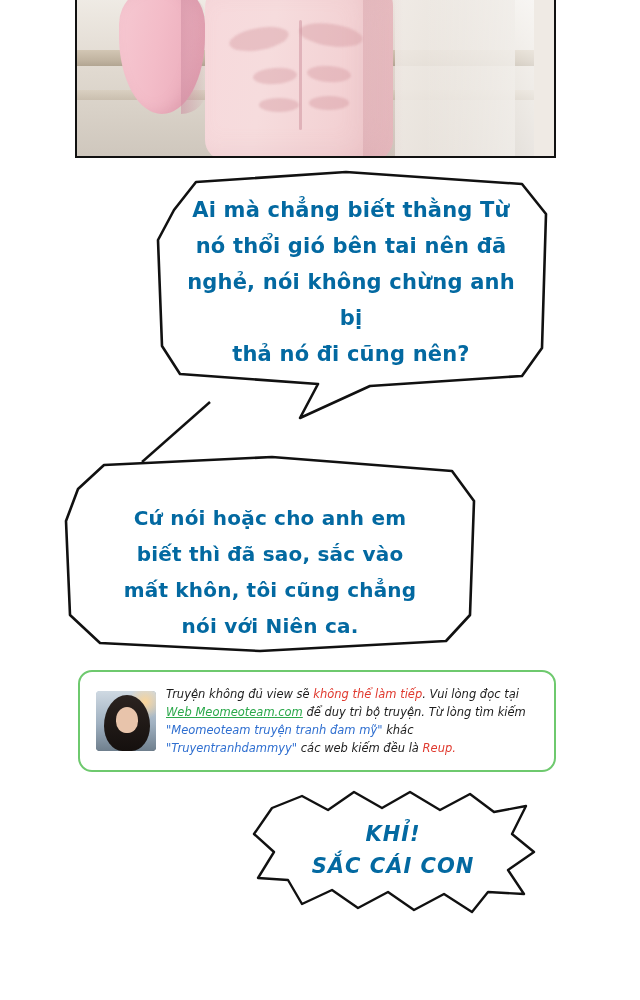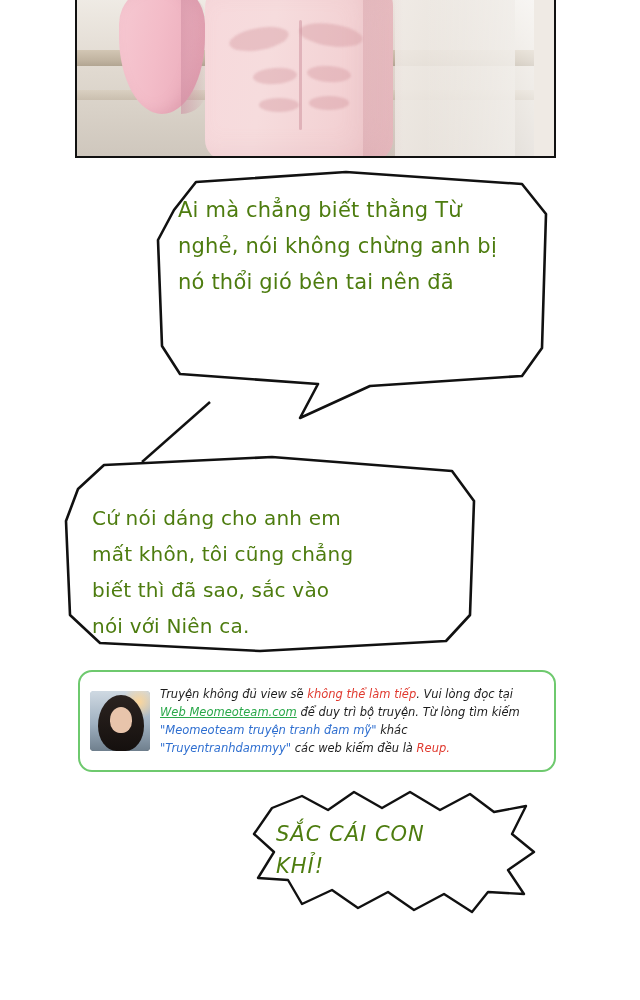--- a/index.html
+++ b/index.html
@@ -143,24 +143,24 @@
     right: -2px;
     top: -2px;
     width: 22px;
     height: 166px;
     background: #efeae4;
   }
 
   
   .balloon-text {
     position: absolute;
-    text-align: left;
-    color: #4d7c0f;
+    text-align: center;
+    color: #0369a1;
     font-family: "DejaVu Sans", sans-serif;
-    font-weight: 400;
+    font-weight: 700;
     letter-spacing: .2px;
   }
 
   .bubble1-wrap { position: absolute; left: 150px; top: 170px; width: 400px; height: 250px; }
   .bubble1-text {
     left: 178px; top: 192px; width: 346px;
     font-size: 21px; line-height: 36px;
   }
 
   .bubble2-wrap { position: absolute; left: 60px; top: 455px; width: 420px; height: 210px; }
@@ -183,21 +183,21 @@
     left: 78px;
     top: 670px;
     width: 478px;
     height: 102px;
     border: 2px solid #6ec96e;
     border-radius: 14px;
     background: #ffffff;
     box-sizing: border-box;
     display: flex;
     align-items: center;
-    padding: 6px 10px;
+    padding: 6px 16px;
   }
   .credit-avatar {
     width: 60px;
     height: 60px;
     flex: 0 0 60px;
     border-radius: 4px;
     overflow: hidden;
     position: relative;
     background: linear-gradient(160deg, #b8c9d8 0%, #6e8498 45%, #3d4a57 100%);
     margin-right: 10px;
@@ -258,35 +258,36 @@
     <div class="centerline"></div>
     <div class="torso-right-shade"></div>
     <div class="panel-dark-right"></div>
   </div>
 
   <svg class="bubble1-wrap" width="400" height="250" viewBox="0 0 400 250">
     <polygon points="24,40 46,12 196,2 372,14 396,44 392,178 372,206 220,216 150,248 168,214 30,204 12,176 8,70" fill="#ffffff" stroke="#111111" stroke-width="2.6" stroke-linejoin="round"></polygon>
   </svg>
   <div class="balloon-text bubble1-text">
     <div>Ai mà chẳng biết thằng Từ</div>
+    <div>nó thổi gió bên tai nên đã</div>
     <div>nghẻ, nói không chừng anh bị</div>
-    <div>nó thổi gió bên tai nên đã</div>
+    <div>thả nó đi cũng nên?</div>
   </div>
 
   <svg style="position:absolute; left:136px; top:398px; width:80px; height:70px;" width="80" height="70" viewBox="0 0 80 70">
     <path d="M74,4 L6,64" stroke="#111111" stroke-width="2.4" fill="none"></path>
   </svg>
 
   <svg class="bubble2-wrap" width="420" height="210" viewBox="0 0 420 210">
     <polygon points="18,34 44,10 212,2 392,16 414,46 410,160 386,186 200,196 40,188 10,160 6,66" fill="#ffffff" stroke="#111111" stroke-width="2.6" stroke-linejoin="round"></polygon>
   </svg>
   <div class="balloon-text bubble2-text">
-    <div>Cứ nói dáng cho anh em</div>
+    <div>Cứ nói hoặc cho anh em</div>
+    <div>biết thì đã sao, sắc vào</div>
     <div>mất khôn, tôi cũng chẳng</div>
-    <div>biết thì đã sao, sắc vào</div>
     <div>nói với Niên ca.</div>
   </div>
 
   <div class="credit">
     <div class="credit-avatar">
       <div class="sky"></div>
       <div class="glow"></div>
       <div class="hair"></div>
       <div class="face"></div>
     </div>
@@ -303,17 +304,17 @@
       <div>
         <span class="hl-blue">"Truyentranhdammyy"</span><span> các web kiếm đều là </span><span class="hl-red">Reup.</span>
       </div>
     </div>
   </div>
 
   <svg class="bubble3-wrap" width="290" height="125" viewBox="0 0 290 125">
     <polygon points="22,18 52,6 78,20 104,2 132,18 160,2 190,20 220,4 244,22 276,16 262,44 284,62 258,80 274,104 238,102 222,122 194,104 164,120 138,102 108,118 82,100 52,114 38,90 8,88 24,62 4,44" fill="#ffffff" stroke="#111111" stroke-width="2.4" stroke-linejoin="round"></polygon>
   </svg>
   <div class="balloon-text bubble3-text">
+    <div>KHỈ!</div>
     <div>SẮC CÁI CON</div>
-    <div>KHỈ!</div>
   </div>
 
 </div>
 
 </body></html>

